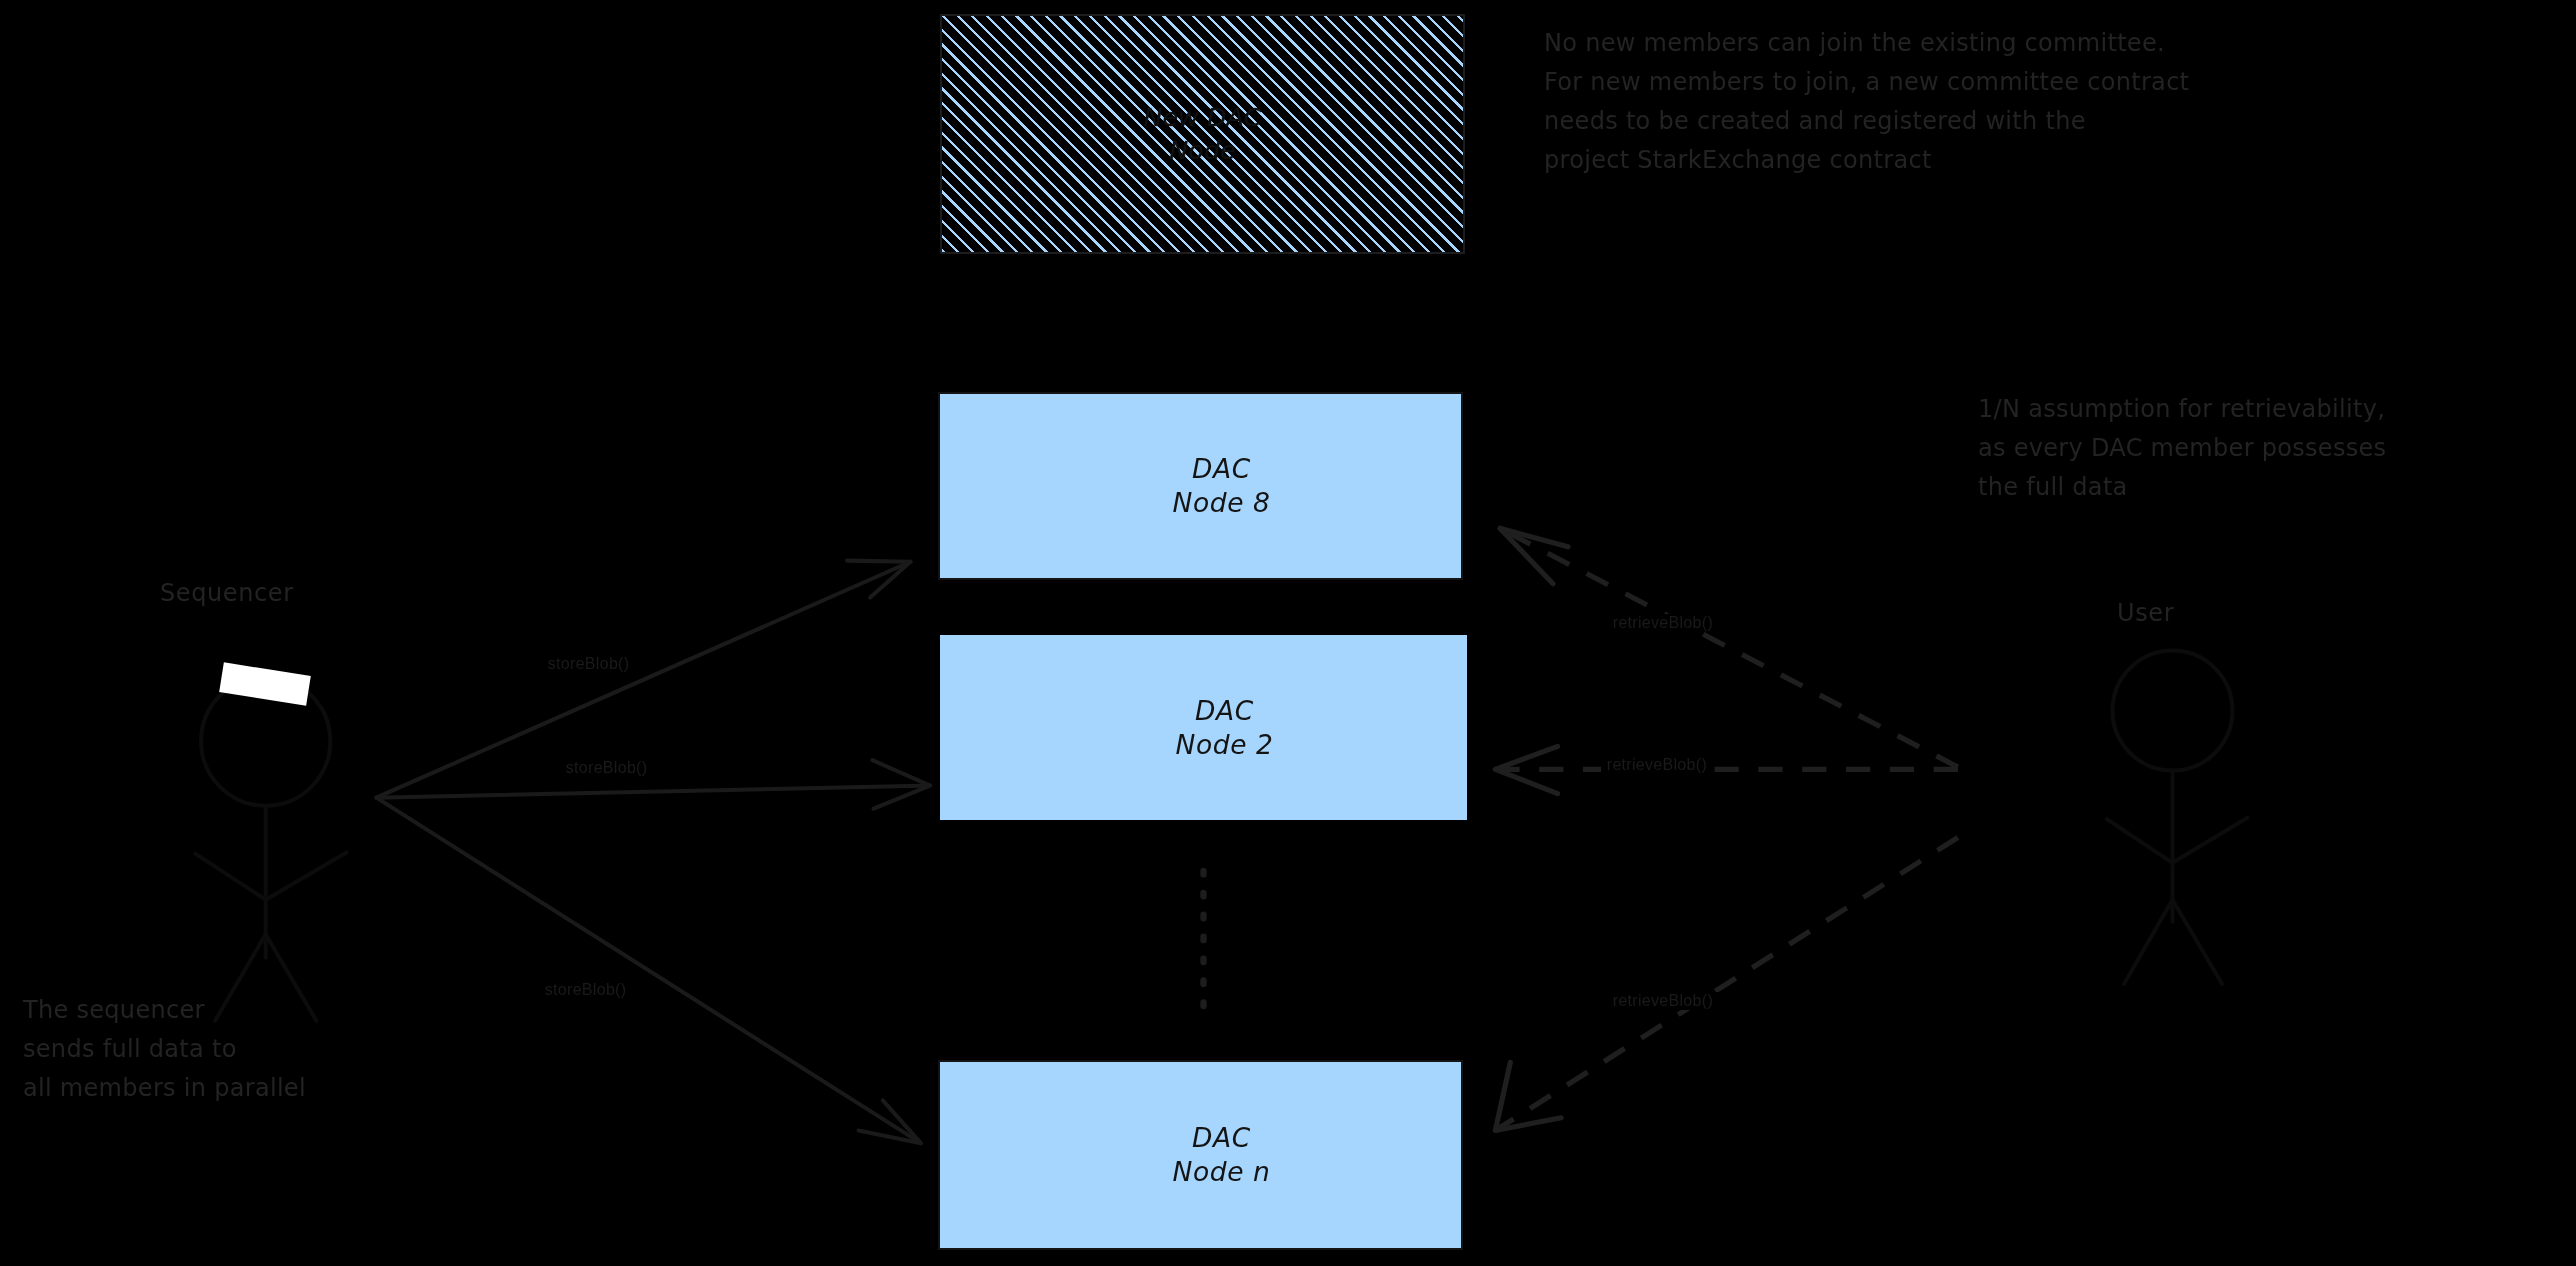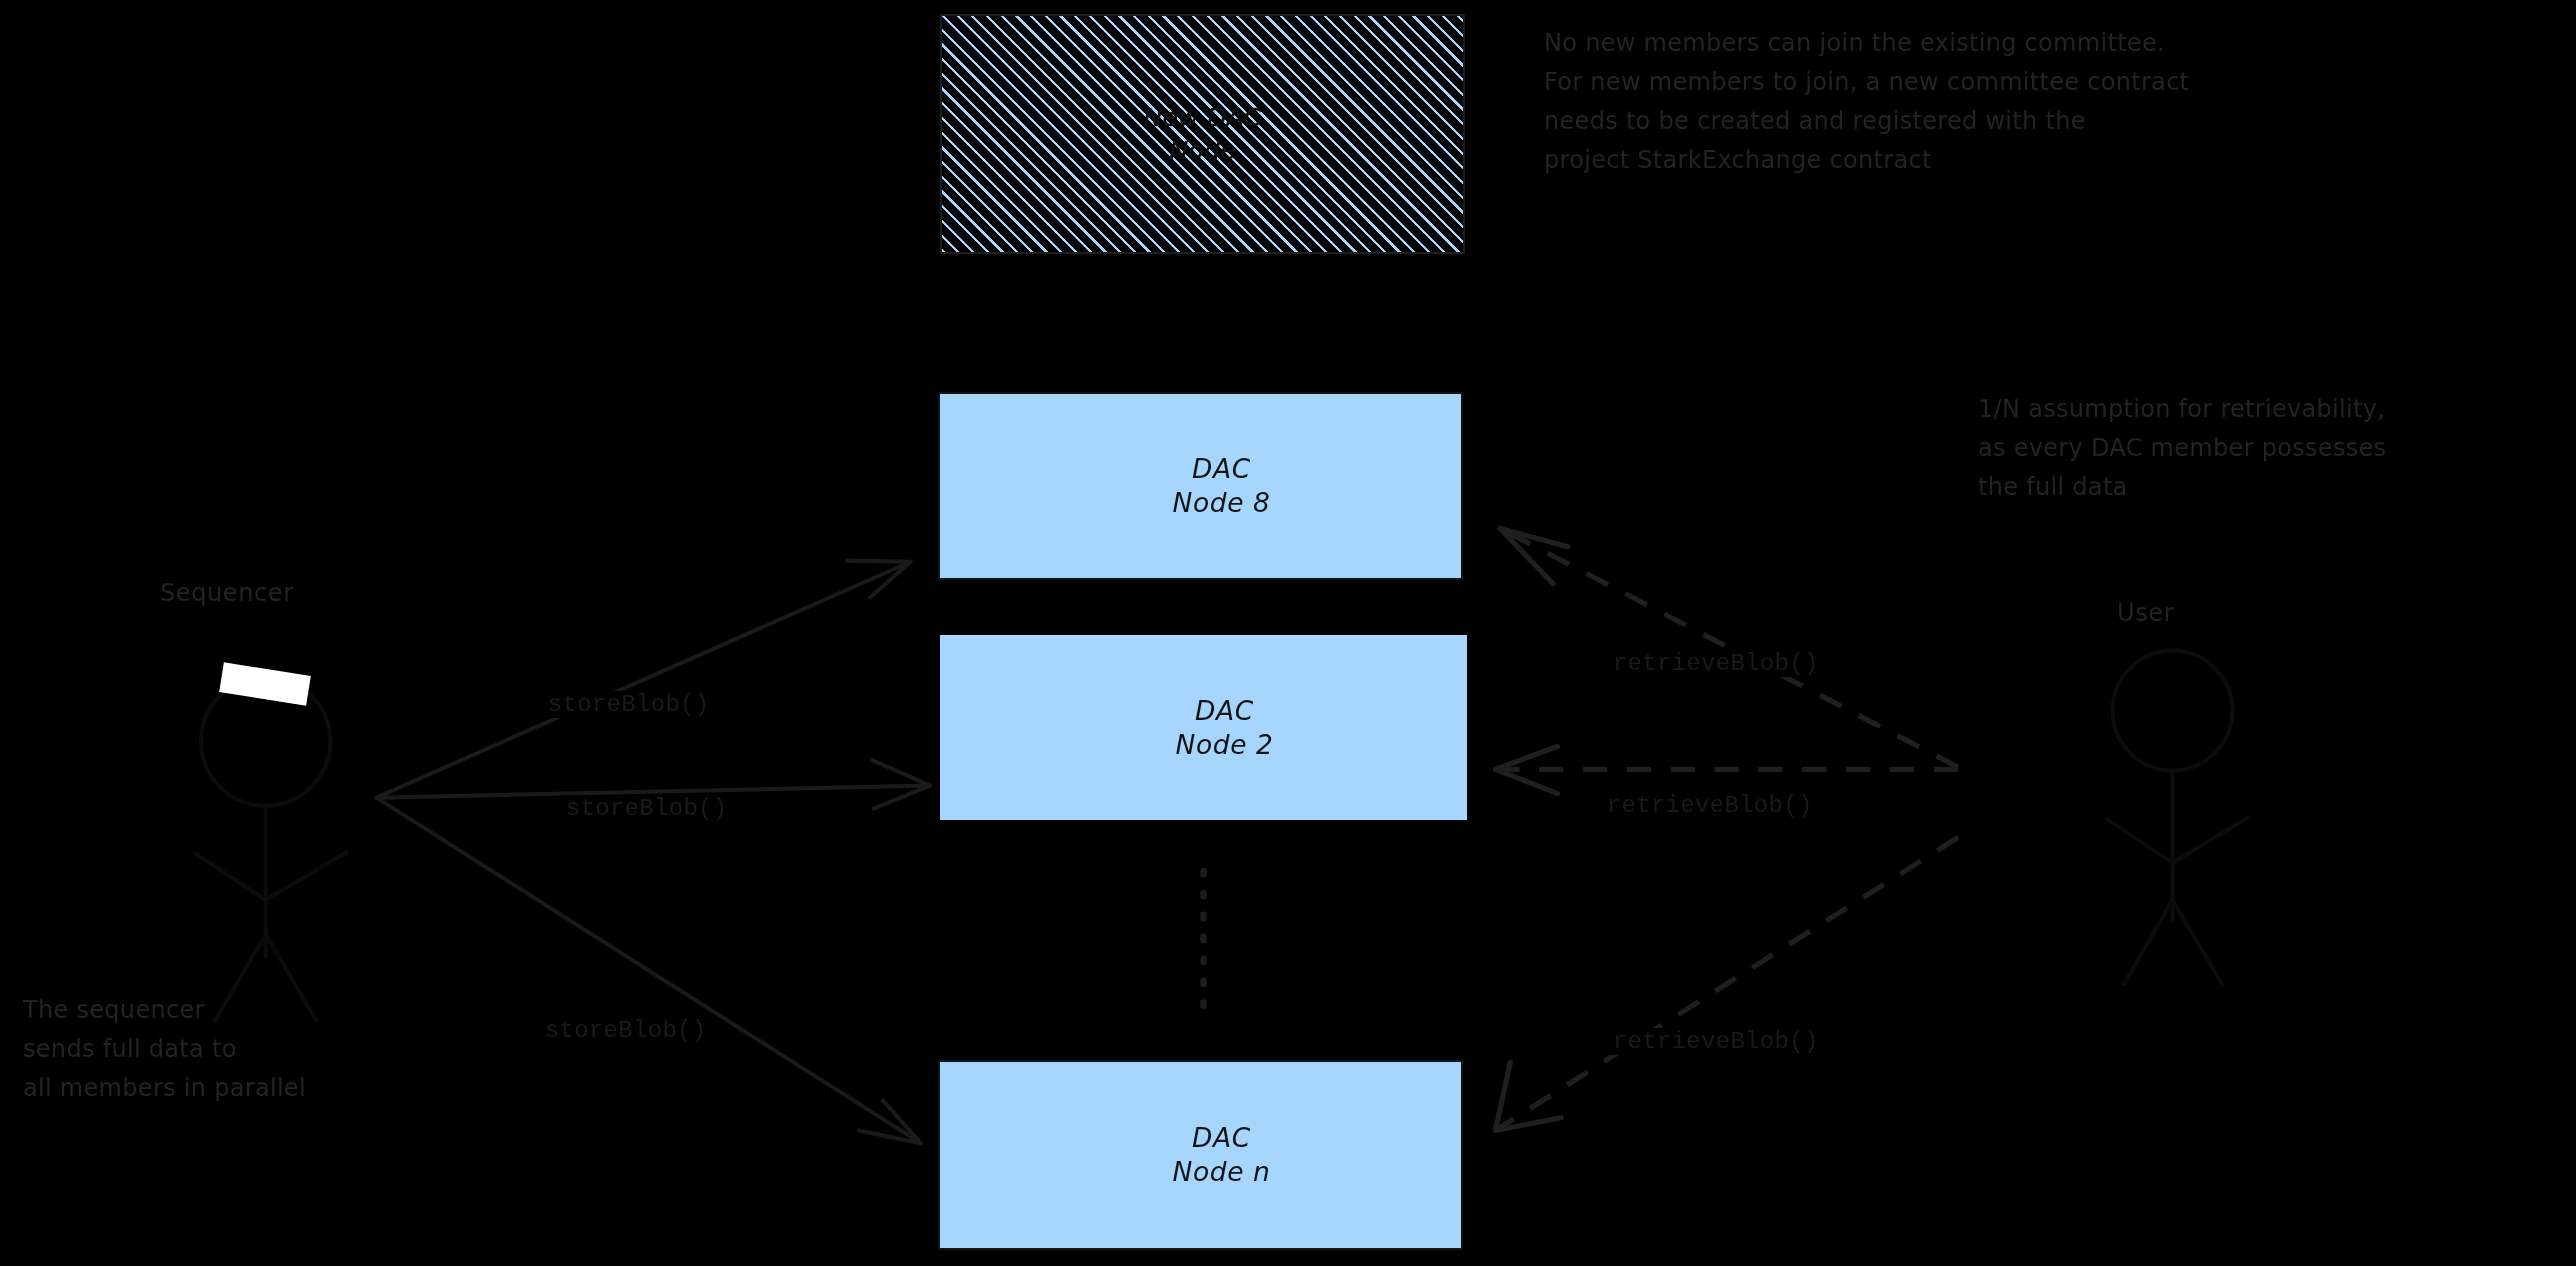--- a/index.html
+++ b/index.html
@@ -67,25 +67,24 @@
     letter-spacing:0.6px;
     font-family:"DejaVu Sans", sans-serif;
   }
 
   
   .edge-label{
     position:absolute;
     color:#1a1a1a;
     background:#000000;
     padding:0 5.8px;
-    font-size:24px;
+    font-size:16px;
     letter-spacing:0.3px;
-    font-family:Liberation Mono, monospace;
+    font-family:Liberation Sans, sans-serif;
     white-space:nowrap;
-    margin-top:36px;
   }
 
   
   .white-note{
     position:absolute;
     background:#ffffff;
     transform:rotate(9deg);
   }
 
   svg.overlay{position:absolute;left:0;top:0;width:2576px;height:1266px;pointer-events:none;}

